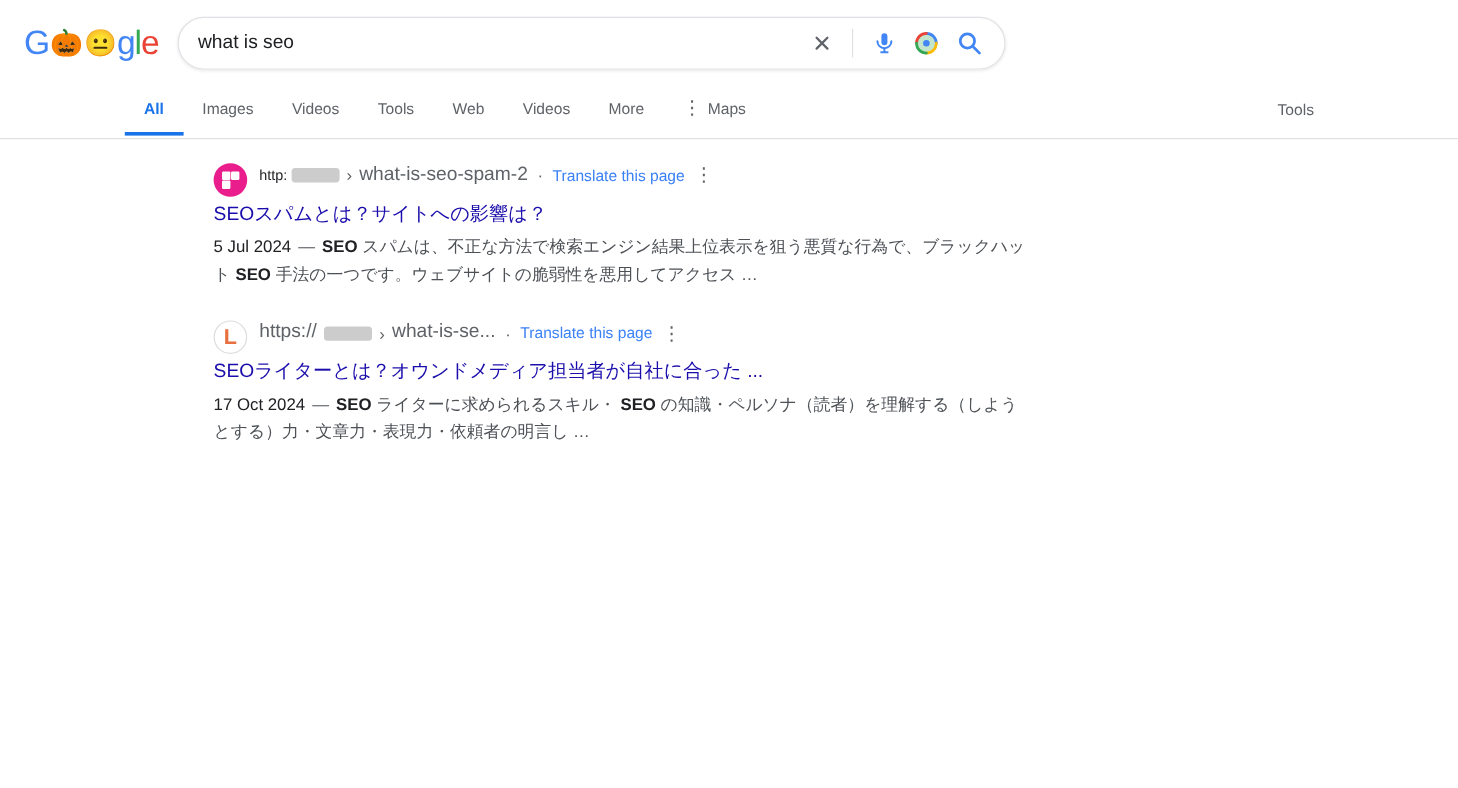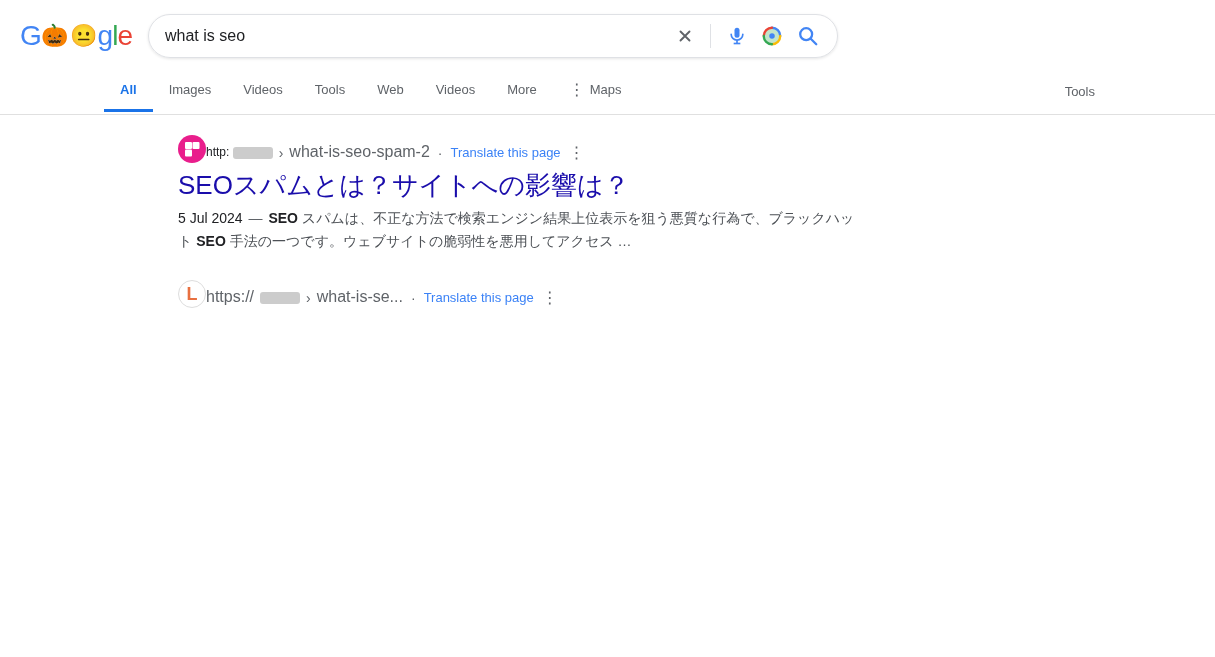--- a/index.html
+++ b/index.html
@@ -126,21 +126,22 @@
       max-width: 860px;
     }
 
     
     .result-item {
       margin-bottom: 28px;
     }
 
     .result-source {
       display: flex;
-      align-items: flex-end;
+      align-items: flex-start;
+      gap: 10px;
       margin-bottom: 4px;
     }
 
     .favicon {
       width: 28px;
       height: 28px;
       border-radius: 50%;
       display: flex;
       align-items: center;
       justify-content: center;
@@ -197,21 +198,21 @@
     }
 
     .more-dots {
       color: #5f6368;
       font-size: 16px;
       cursor: pointer;
       margin-left: 2px;
     }
 
     .result-title {
-      font-size: 26px;
+      font-size: 16px;
       color: #1a0dab;
       cursor: pointer;
       line-height: 1.4;
       margin-bottom: 4px;
       text-decoration: none;
       display: block;
     }
 
     .result-snippet {
       font-size: 14px;
@@ -365,15 +366,24 @@
           <span class="source-breadcrumb">https://</span>
           <span class="blurred-text blurred-sm">&nbsp;&nbsp;&nbsp;&nbsp;</span>
           <span class="source-domain-gray">›</span>
           <span class="source-breadcrumb">what-is-se...</span>
           <span class="dot-sep">·</span>
           <a class="translate-link" href="#">Translate this page</a>
           <span class="more-dots">⋮</span>
         </div>
       </div>
     </div>
+    <a class="result-title" href="#">SEOライターとは？オウンドメディア担当者が自社に合った ...</a>
+    <div class="result-snippet">
+      <span class="snippet-date">17 Oct 2024</span>
+      <span class="dot-sep"> — </span>
+      <span class="snippet-bold">SEO</span>
+      <span> ライターに求められるスキル・</span>
+      <span class="snippet-bold">SEO</span>
+      <span>の知識・ペルソナ（読者）を理解する（しようとする）力・文章力・表現力・依頼者の明言し …</span>
+    </div>
   </div>
 
 </div>
 
 </body></html>

